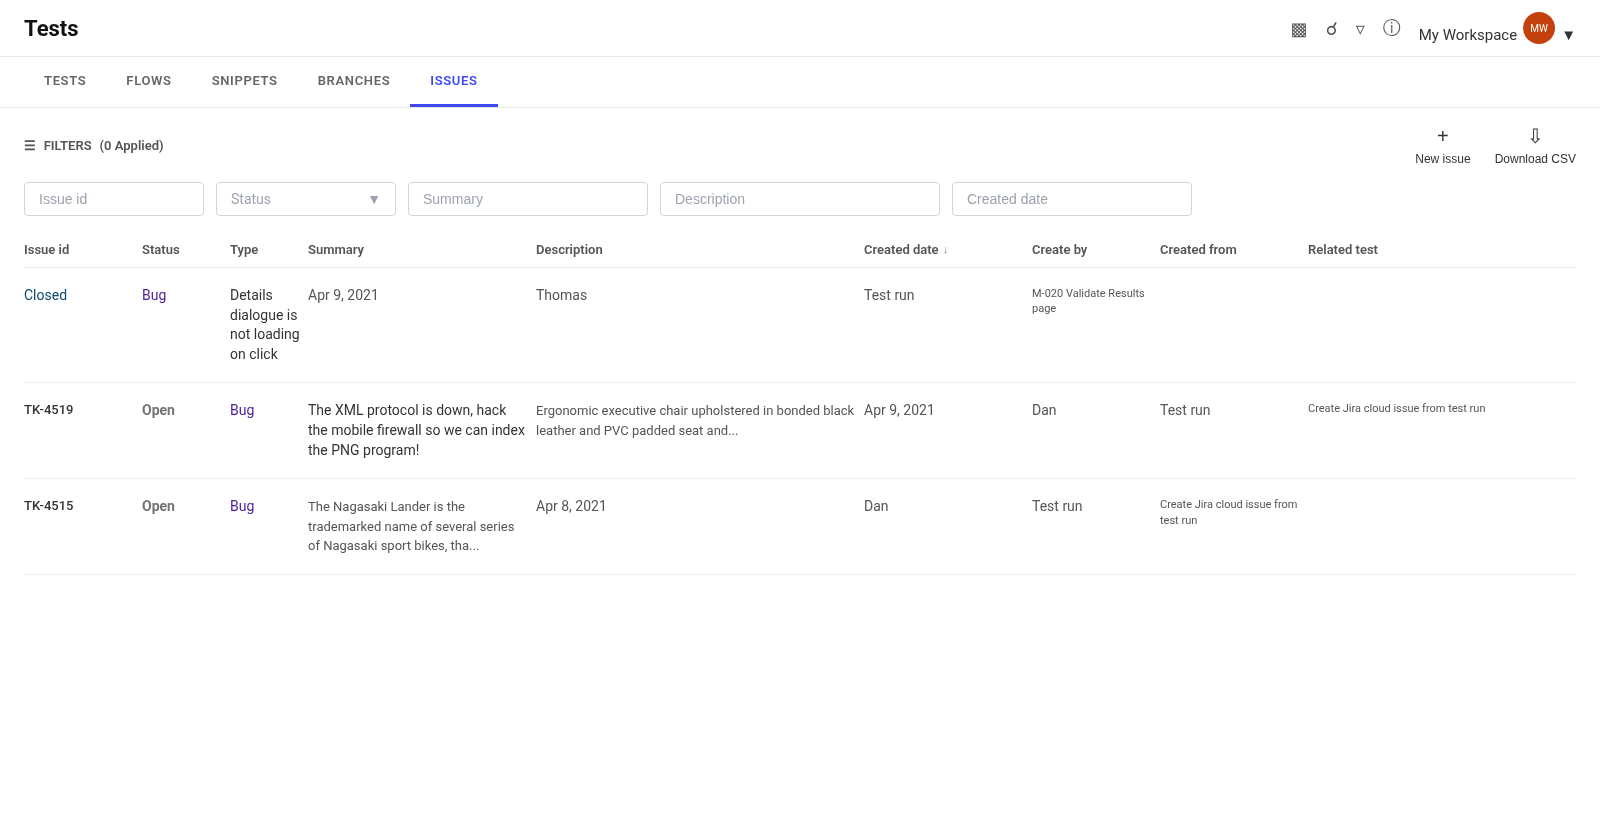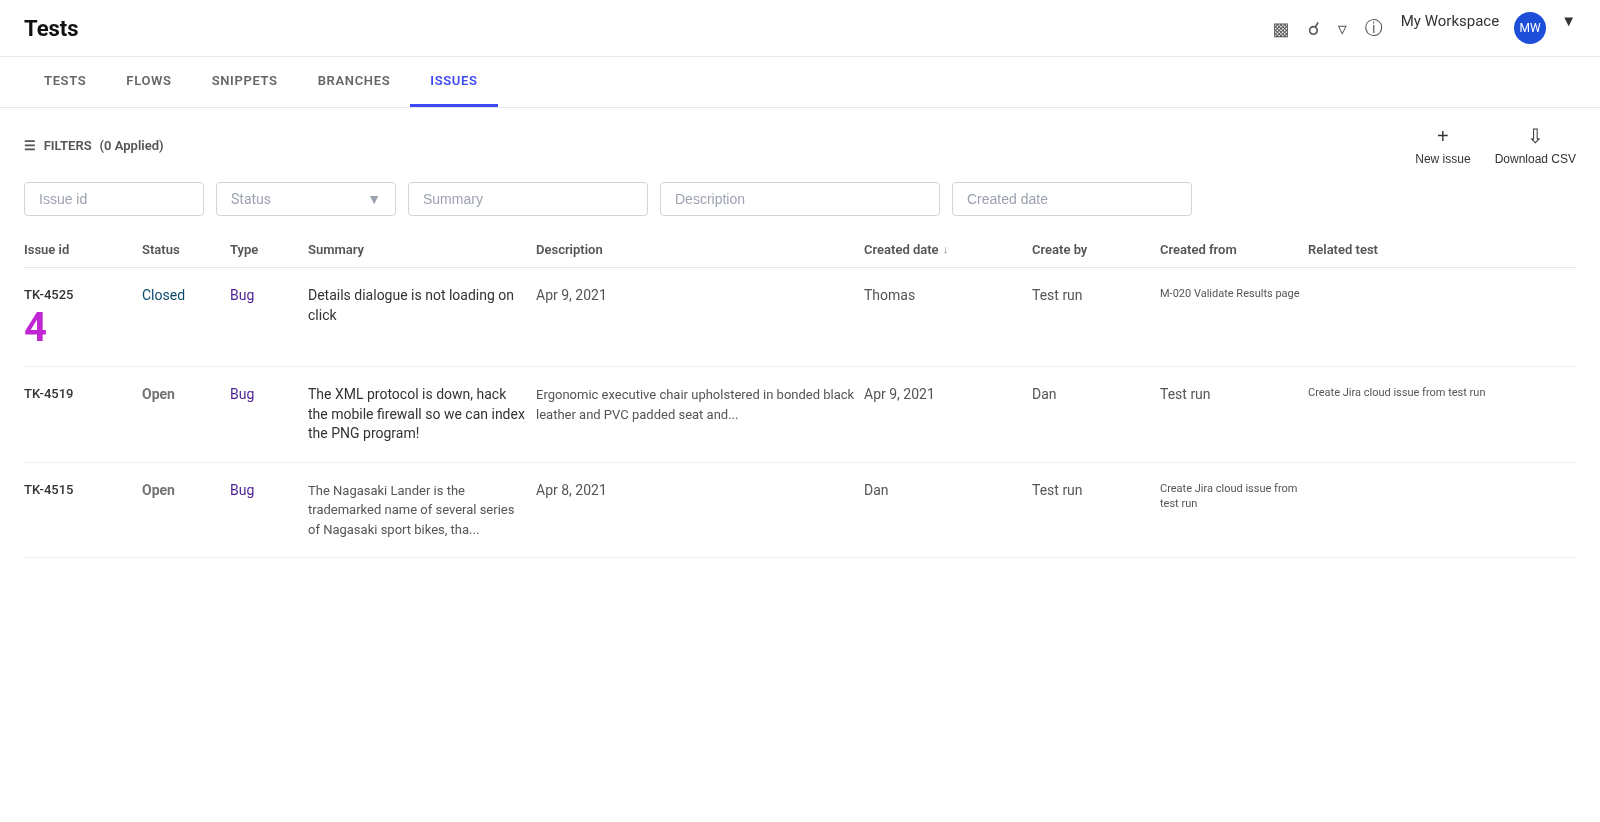--- a/index.html
+++ b/index.html
@@ -3,22 +3,22 @@
   <meta charset="utf-8">
   <style>
     * { box-sizing: border-box; margin: 0; padding: 0; }
     body { font-family: -apple-system, BlinkMacSystemFont, 'Segoe UI', Roboto, sans-serif; background: #fff; color: #333; font-size: 14px; }
 
     
     .header { display: flex; align-items: center; justify-content: space-between; padding: 12px 24px; border-bottom: 1px solid #e5e7eb; }
     .header-title { font-size: 22px; font-weight: 700; color: #111; }
     .header-right { display: flex; align-items: center; gap: 18px; }
     .header-icon { font-size: 18px; color: #555; cursor: pointer; }
-    .workspace { display: flex; align-items: flex-start; gap: 15px; font-size: 15px; color: #333; cursor: pointer; }
-    .avatar { width: 32px; height: 32px; border-radius: 50%; background: #1d4ed8; display: flex; align-items: center; justify-content: center; color: #fff; font-size: 12px; }
+    .workspace { display: flex; align-items: flex-end; gap: 6px; font-size: 15px; color: #333; cursor: pointer; }
+    .avatar { width: 32px; height: 32px; border-radius: 50%; background: #c2410c; display: flex; align-items: center; justify-content: center; color: #fff; font-size: 10px; }
 
     
     .nav { display: flex; gap: 0; padding: 0 24px; border-bottom: 1px solid #e5e7eb; }
     .nav-tab { padding: 16px 20px; font-size: 13px; font-weight: 600; letter-spacing: 0.05em; color: #666; cursor: pointer; border-bottom: 3px solid transparent; text-decoration: none; }
     .nav-tab.active { color: #3d4af5; border-bottom: 3px solid #3d4af5; }
 
     
     .toolbar { display: flex; align-items: center; justify-content: space-between; padding: 16px 24px; }
     .filters-label { display: flex; align-items: center; gap: 8px; font-size: 13px; font-weight: 600; color: #555; cursor: pointer; }
     .toolbar-actions { display: flex; align-items: center; gap: 24px; }
@@ -122,24 +122,20 @@
     <div class="th">
       <span>Created date</span>
       <span class="sort-arrow">↓</span>
     </div>
     <div class="th">Create by</div>
     <div class="th">Created from</div>
     <div class="th">Related test</div>
   </div>
 
   <div class="table-row-grid">
-    <div class="cell cell-id">
-      <span class="issue-id-text">TK-4525</span>
-      <span class="issue-num-big">4</span>
-    </div>
     <div class="cell status-closed">Closed</div>
     <div class="cell cell-type">Bug</div>
     <div class="cell">Details dialogue is not loading on click</div>
     <div class="cell cell-date">Apr 9, 2021</div>
     <div class="cell cell-by">Thomas</div>
     <div class="cell cell-from">Test run</div>
     <div class="cell cell-related">M-020 Validate Results page</div>
   </div>
 
   <div class="table-row-grid">

